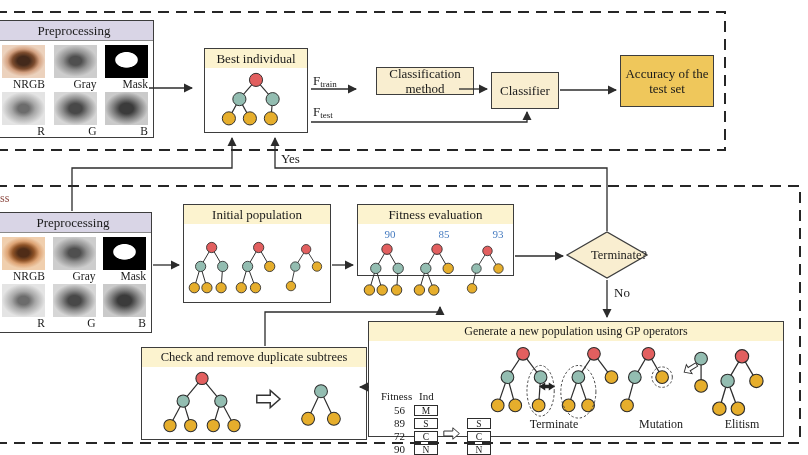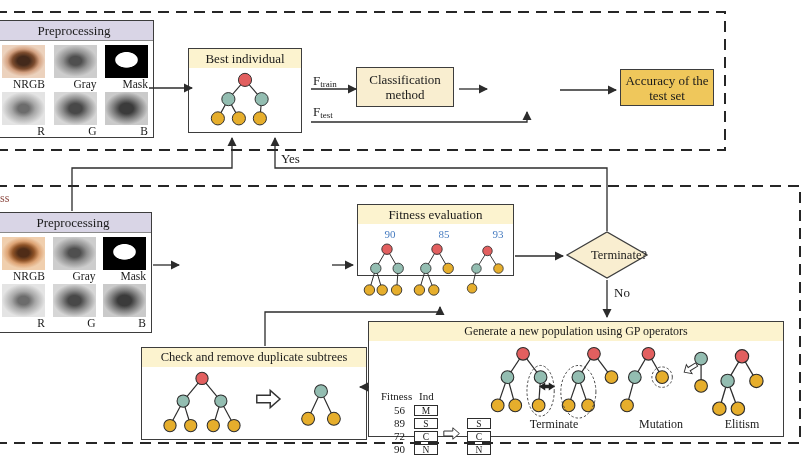--- a/index.html
+++ b/index.html
@@ -224,31 +224,32 @@
           <div class="imgcell im-g"></div>
         <div class="imglabel">G</div>
         </div>
       <div class="imgcol">
           <div class="imgcell im-b"></div>
         <div class="imglabel">B</div>
         </div>
     </div>
   </div>
 
-  <div class="box" style="left:188px;top:48px;width:114px;height:85px;z-index:2">
+  <div class="box" style="left:204px;top:48px;width:104px;height:85px;z-index:2">
     <div class="hdr hdr-y">Best individual</div>
     <div style="text-align:center;margin-top:4px">
       <svg width="96" height="56">
           <use href="#sym-best"></use>
         </svg>
     </div>
   </div>
 
-  <div class="fillbox" style="left:356px;top:67px;width:98px;height:40px;z-index:2">Classification method</div>
-  <div class="fillbox gold" style="left:620px;top:69px;width:94px;height:37px;z-index:2">Accuracy of the test set</div>
+  <div class="fillbox" style="left:376px;top:67px;width:98px;height:28px;z-index:2">Classification method</div>
+  <div class="fillbox" style="left:491px;top:72px;width:68px;height:37px;z-index:2">Classifier</div>
+  <div class="fillbox gold" style="left:620px;top:55px;width:94px;height:52px;z-index:2">Accuracy of the test set</div>
 
   <div class="lab" style="left:313px;top:74px;z-index:6">
     <span>F</span><span class="sub">train</span>
   </div>
   <div class="lab" style="left:313px;top:105px;z-index:6">
     <span>F</span><span class="sub">test</span>
   </div>
   <div class="lab" style="left:281px;top:152px;z-index:6">Yes</div>
   <div class="lab" style="left:614px;top:286px;z-index:6">No</div>
   <div class="lab" style="left:0px;top:191px;color:#8d4a42;font-size:12px;z-index:6">ss</div>
@@ -278,20 +279,34 @@
           <div class="imgcell im-g"></div>
         <div class="imglabel">G</div>
         </div>
       <div class="imgcol">
           <div class="imgcell im-b"></div>
         <div class="imglabel">B</div>
         </div>
     </div>
   </div>
 
+  <div class="box" style="left:183px;top:204px;width:148px;height:99px;z-index:2">
+    <div class="hdr hdr-y">Initial population</div>
+    <div class="treesrow" style="margin-top:13px">
+      <svg width="48" height="62">
+          <use href="#sym-tree-a"></use>
+        </svg>
+      <svg width="48" height="62">
+          <use href="#sym-tree-b"></use>
+        </svg>
+      <svg width="44" height="62">
+          <use href="#sym-tree-c"></use>
+        </svg>
+    </div>
+  </div>
 
   <div class="box" style="left:357px;top:204px;width:157px;height:72px;z-index:2">
     <div class="hdr hdr-y">Fitness evaluation</div>
     <span class="score" style="left:12px">90</span>
     <span class="score" style="left:66px">85</span>
     <span class="score" style="left:120px">93</span>
     <div class="treesrow" style="margin-top:15px">
       <svg width="48" height="62">
           <use href="#sym-tree-a"></use>
         </svg>

